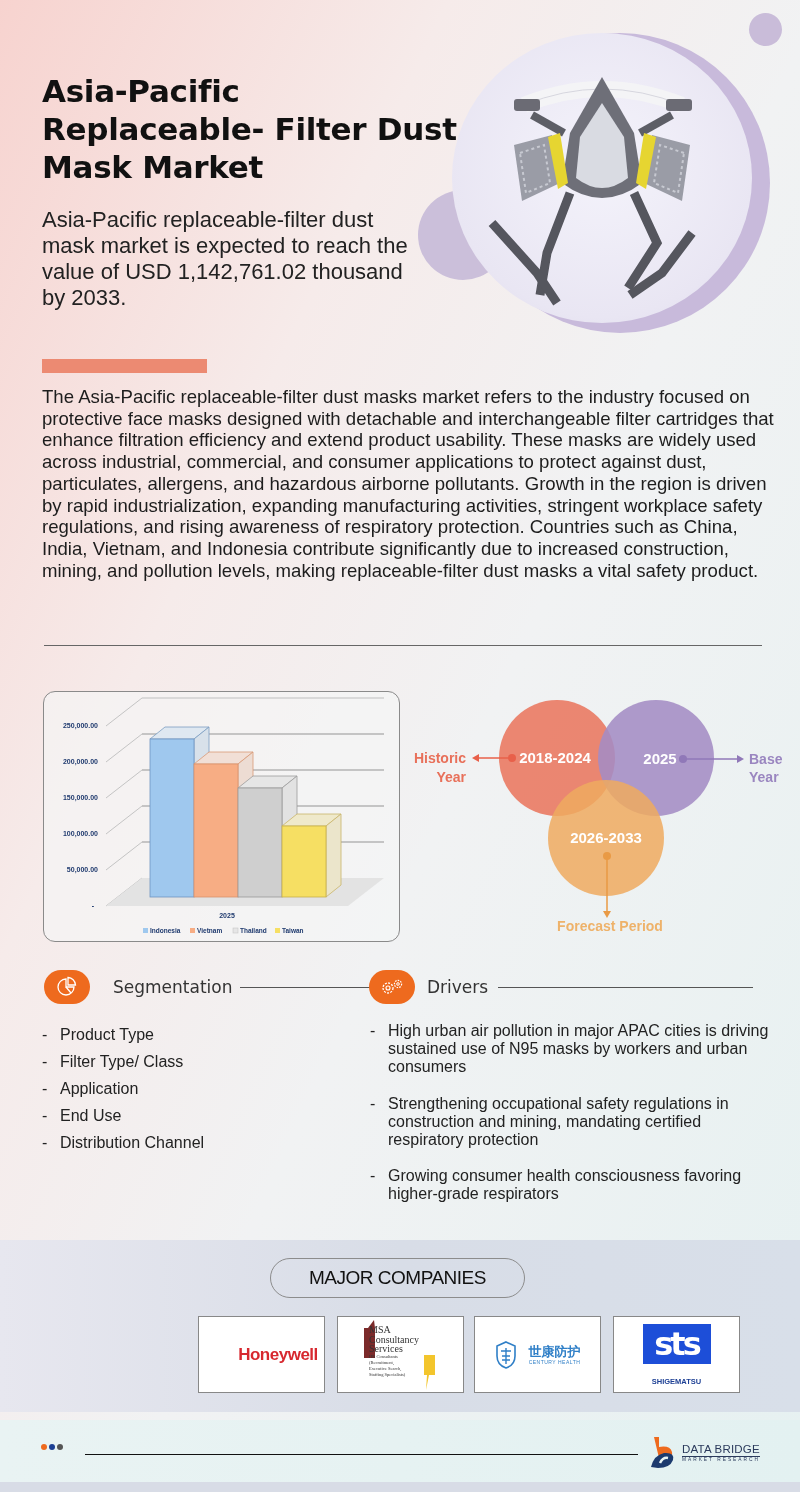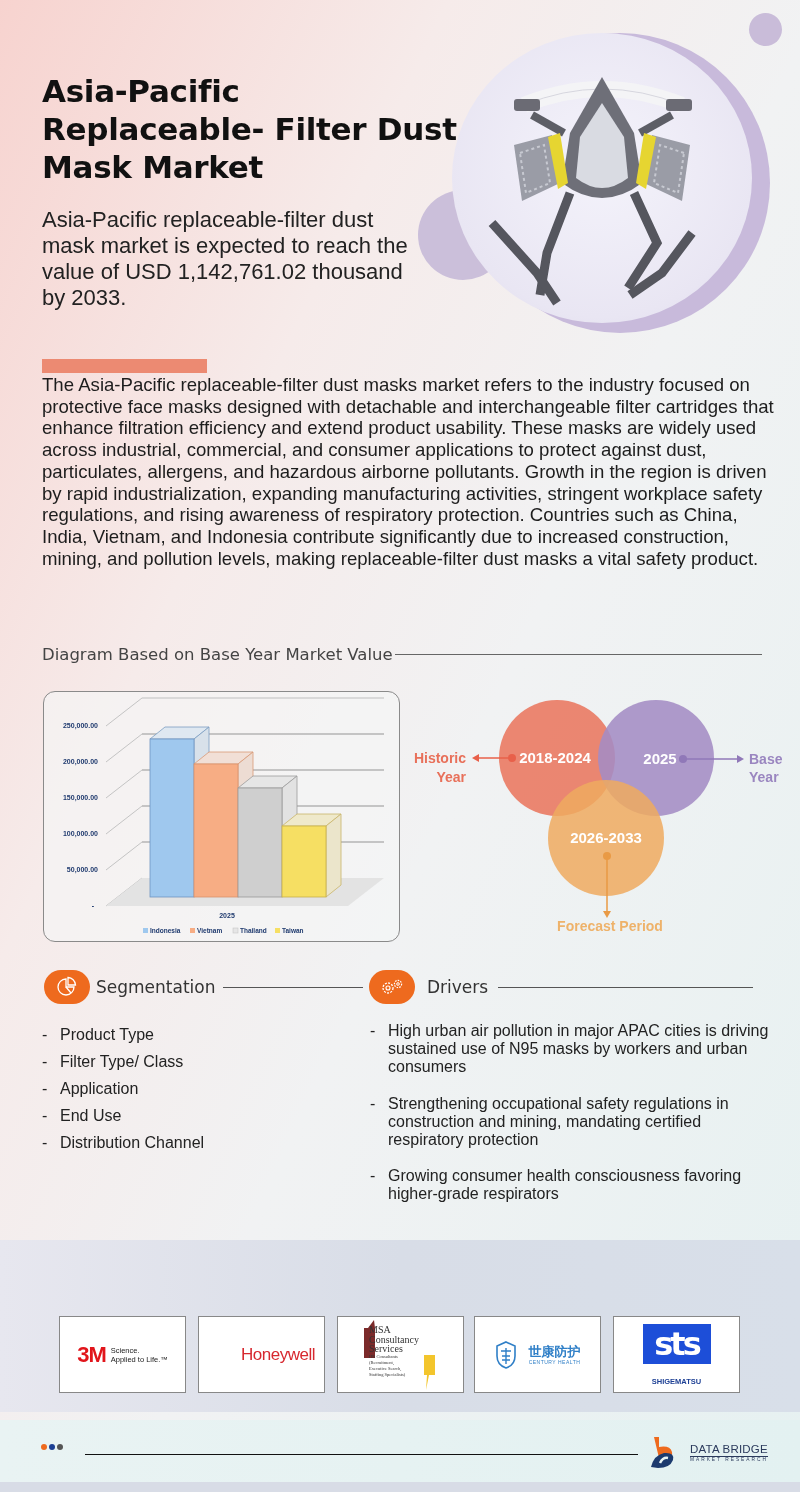--- a/index.html
+++ b/index.html
@@ -23,60 +23,60 @@
     font-family: "Liberation Sans", sans-serif; font-size: 22px; line-height: 26px; color: #222;
   }
   .hero-small-dot { position: absolute; left: 749px; top: 13px; width: 33px; height: 33px; border-radius: 50%; background: #c9bcd9; }
   .hero-back-circle { position: absolute; left: 418px; top: 190px; width: 90px; height: 90px; border-radius: 50%; background: #cbbfda; }
   .hero-ring { position: absolute; left: 470px; top: 33px; width: 300px; height: 300px; border-radius: 50%; background: #c8badb; }
   .hero-circle { position: absolute; left: 452px; top: 33px; width: 300px; height: 290px; border-radius: 50%; background: radial-gradient(circle at 50% 45%, #f4f3fb 0%, #e9e6f3 70%, #dcd7ea 100%); overflow: hidden; }
   .mask-svg { position: absolute; left: 0; top: 0; }
 
   .accent-bar { position: absolute; left: 42px; top: 359px; width: 165px; height: 14px; background: #ec8a72; }
   .description {
-    position: absolute; left: 42px; top: 374px; width: 740px;
+    position: absolute; left: 42px; top: 386px; width: 740px;
     font-family: "Liberation Sans", sans-serif; font-size: 18.6px; line-height: 21.7px; color: #1d1d1d;
   }
 
   
   .diagram-heading { position: absolute; left: 42px; top: 645px; display: flex; align-items: center; width: 720px; }
   .diagram-heading span { font-size: 16.5px; color: #444; white-space: nowrap; font-family: "DejaVu Sans", sans-serif; }
   .diagram-heading .rule { flex: 1; height: 1px; background: #666; margin-left: 2px; }
 
   
   .chart-card { position: absolute; left: 43px; top: 691px; width: 357px; height: 251px; border: 1px solid #8a8a8a; border-radius: 12px; background: rgba(245,246,247,0.6); }
   .chart-card svg { position: absolute; left: 0; top: 0; }
 
   
   .venn { position: absolute; left: 410px; top: 690px; width: 390px; height: 250px; }
 
   
   .sec-head { position: absolute; display: flex; align-items: center; }
   .sec-icon { width: 46px; height: 34px; border-radius: 17px; background: #ee6a1e; display: flex; align-items: center; justify-content: center; }
-  .sec-label { font-size: 17px; color: #333; margin-left: 6px; font-family: "DejaVu Sans", sans-serif; }
+  .sec-label { font-size: 17px; color: #333; margin-left: 23px; font-family: "DejaVu Sans", sans-serif; }
   .sec-rule { height: 1px; background: #555; }
   .seg-list { position: absolute; left: 42px; top: 1021px; list-style: none; }
   .seg-list li { font-family: "Liberation Sans", sans-serif; font-size: 16px; line-height: 27px; color: #222; display: flex; }
   .dash { width: 18px; flex: none; }
   .drv-list { position: absolute; left: 370px; top: 1022px; width: 410px; list-style: none; }
   .drv-list li { font-family: "Liberation Sans", sans-serif; font-size: 16px; line-height: 18.2px; color: #222; display: flex; margin-bottom: 18px; }
 
   
   .companies { position: absolute; left: 0; top: 1240px; width: 800px; height: 172px; background: linear-gradient(90deg, #e7e7ef 0%, #d8dde7 50%, #d8dfe9 100%); }
   .companies-pill { position: absolute; left: 270px; top: 18px; width: 255px; height: 40px; border: 1px solid #8c8c8c; border-radius: 20px; display: flex; align-items: center; justify-content: center; font-family: "Liberation Sans", sans-serif; font-size: 19px; color: #111; letter-spacing: -0.5px; }
   .logo { position: absolute; top: 76px; width: 127px; height: 77px; background: #fff; border: 1px solid #888; display: flex; align-items: center; justify-content: center; }
 
   
   .footer { position: absolute; left: 0; top: 1420px; width: 800px; height: 62px; background: linear-gradient(90deg, #e9f3f3 0%, #e3f1f1 100%); }
   .footer-bottom { position: absolute; left: 0; top: 1482px; width: 800px; height: 10px; background: #d8dce6; }
   .dots { position: absolute; left: 41px; top: 24px; display: flex; gap: 2px; }
   .dots i { width: 6px; height: 6px; border-radius: 50%; display: block; }
   .footer-rule { position: absolute; left: 85px; top: 34px; width: 553px; height: 1px; background: #111; }
   .brand { position: absolute; left: 648px; top: 15px; display: flex; align-items: center; }
-  .brand-text { margin-left: 12px; }
+  .brand-text { margin-left: 4px; }
   .brand-name { font-family: "Liberation Sans", sans-serif; font-size: 11.5px; color: #2b3a5c; letter-spacing: 0.2px; border-bottom: 1px solid #2b3a5c; line-height: 13px; }
   .brand-sub { font-family: "Liberation Sans", sans-serif; font-size: 4.8px; color: #2b3a5c; letter-spacing: 2px; }
 </style>
 </head>
 <body>
 
 <div class="page">
 
   <div class="hero-small-dot"></div>
   <div class="hero-back-circle"></div>
@@ -112,21 +112,20 @@
     </svg>
   </div>
 
   <h1 class="title">Asia-Pacific Replaceable- Filter Dust Mask Market</h1>
   <p class="subtitle">Asia-Pacific replaceable-filter dust mask market is expected to reach the value of USD 1,142,761.02 thousand by 2033.</p>
 
   <div class="accent-bar"></div>
   <p class="description">The Asia-Pacific replaceable-filter dust masks market refers to the industry focused on protective face masks designed with detachable and interchangeable filter cartridges that enhance filtration efficiency and extend product usability. These masks are widely used across industrial, commercial, and consumer applications to protect against dust, particulates, allergens, and hazardous airborne pollutants. Growth in the region is driven by rapid industrialization, expanding manufacturing activities, stringent workplace safety regulations, and rising awareness of respiratory protection. Countries such as China, India, Vietnam, and Indonesia contribute significantly due to increased construction, mining, and pollution levels, making replaceable-filter dust masks a vital safety product.</p>
 
   <div class="diagram-heading">
-    <span>Diagram Based on Base Year Market Value</span>
     <div class="rule"></div>
   </div>
 
   <div class="chart-card">
     <svg width="357" height="251" viewBox="0 0 357 251">
 
       <g font-family="Liberation Sans, sans-serif" font-size="7" fill="#1f3a6e" text-anchor="end" font-weight="bold">
         <text x="54" y="36">250,000.00</text>
         <text x="54" y="72">200,000.00</text>
         <text x="54" y="108">150,000.00</text>
@@ -278,31 +277,25 @@
         <span class="dash">-</span>
         <span>Strengthening occupational safety regulations in construction and mining, mandating certified respiratory protection</span>
       </li>
     <li>
         <span class="dash">-</span>
         <span>Growing consumer health consciousness favoring higher-grade respirators</span>
       </li>
   </ul>
 
   <div class="companies">
-
-    <div class="logo" style="left:59px;">
-      <span style="font-family:'Liberation Sans',sans-serif; font-weight:bold; font-size:22px; color:#e1151b; letter-spacing:-1px;">3M</span>
-      <span style="margin-left:5px; font-family:'Liberation Sans',sans-serif; font-size:7.5px; line-height:9px; color:#222;">
-        <span style="display:block;">Science.</span>
-        <span style="display:block;">Applied to Life.™</span>
-      </span>
-    </div>
+    <div class="companies-pill">MAJOR COMPANIES</div>
+
 
     <div class="logo" style="left:198px;">
-      <span style="font-family:'Liberation Sans',sans-serif; font-weight:normal; font-size:17px; color:#d7282f; letter-spacing:-0.5px;margin-left:33px;">Honeywell</span>
+      <span style="font-family:'Liberation Sans',sans-serif; font-weight:bold; font-size:17px; color:#d7282f; letter-spacing:-0.5px;margin-left:33px;">Honeywell</span>
     </div>
 
     <div class="logo" style="left:337px; justify-content:flex-start; ">
       <svg width="12" height="40" viewBox="0 0 12 40" style="position:absolute; left:26px; top:3px;">
         <path d="M10 0 L4 8 L0 8 L0 38 L11 38 L11 8 Z" fill="#7b2a2a"></path>
       </svg>
       <svg width="12" height="40" viewBox="0 0 12 40" style="position:absolute; left:86px; top:38px;">
         <path d="M0 0 L11 0 L11 20 L5 20 L2 35 L3 20 L0 20 Z" fill="#f3c52c"></path>
       </svg>
       <div style="position:absolute; left:31px; top:8px; font-family:'Liberation Serif',serif; color:#333; line-height:9.5px; font-size:10px;">

